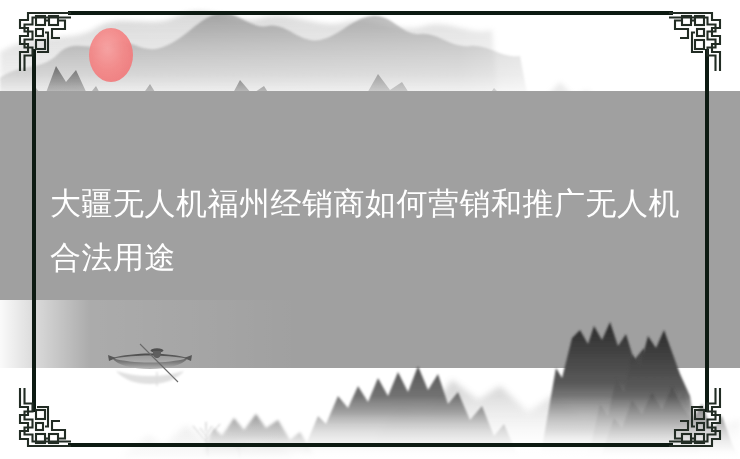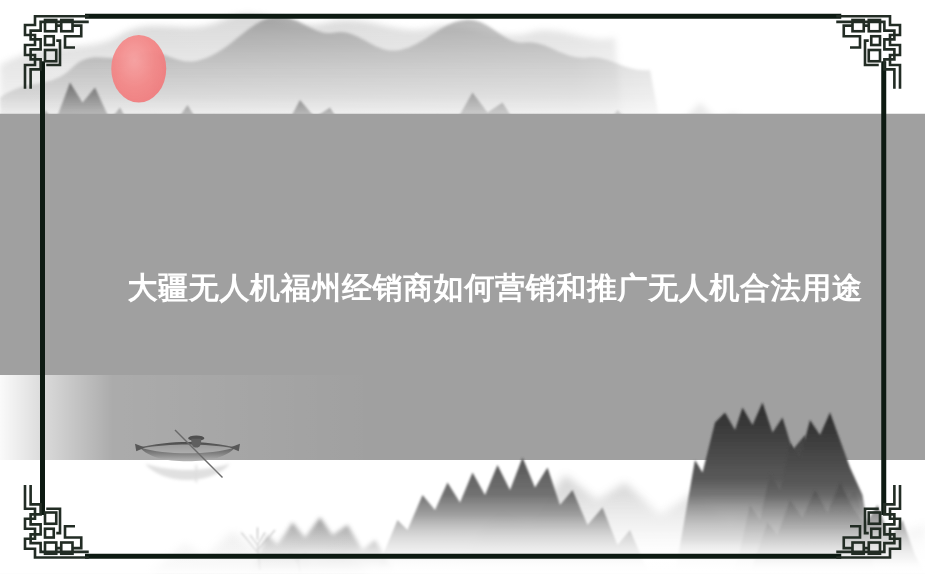--- a/index.html
+++ b/index.html
@@ -56,26 +56,26 @@
   .title-wrap {
     position: absolute;
     left: 0; top: 91px;
     width: 740px; height: 277px;
     display: flex;
     align-items: center;
     justify-content: center;
   }
   .title {
     width: 640px;
-    text-align: right;
+    text-align: left;
     color: #ffffff;
-    font-size: 24px;
+    font-size: 31px;
     line-height: 54px;
     letter-spacing: 0.5px;
-    font-weight: 700;
+    font-weight: 400;
     font-family: "DejaVu Sans", "Liberation Sans", sans-serif;
   }
 
   
   .landscape {
     position: absolute;
     left: 0; top: 300px;
     width: 740px; height: 159px;
     overflow: hidden;
   }

